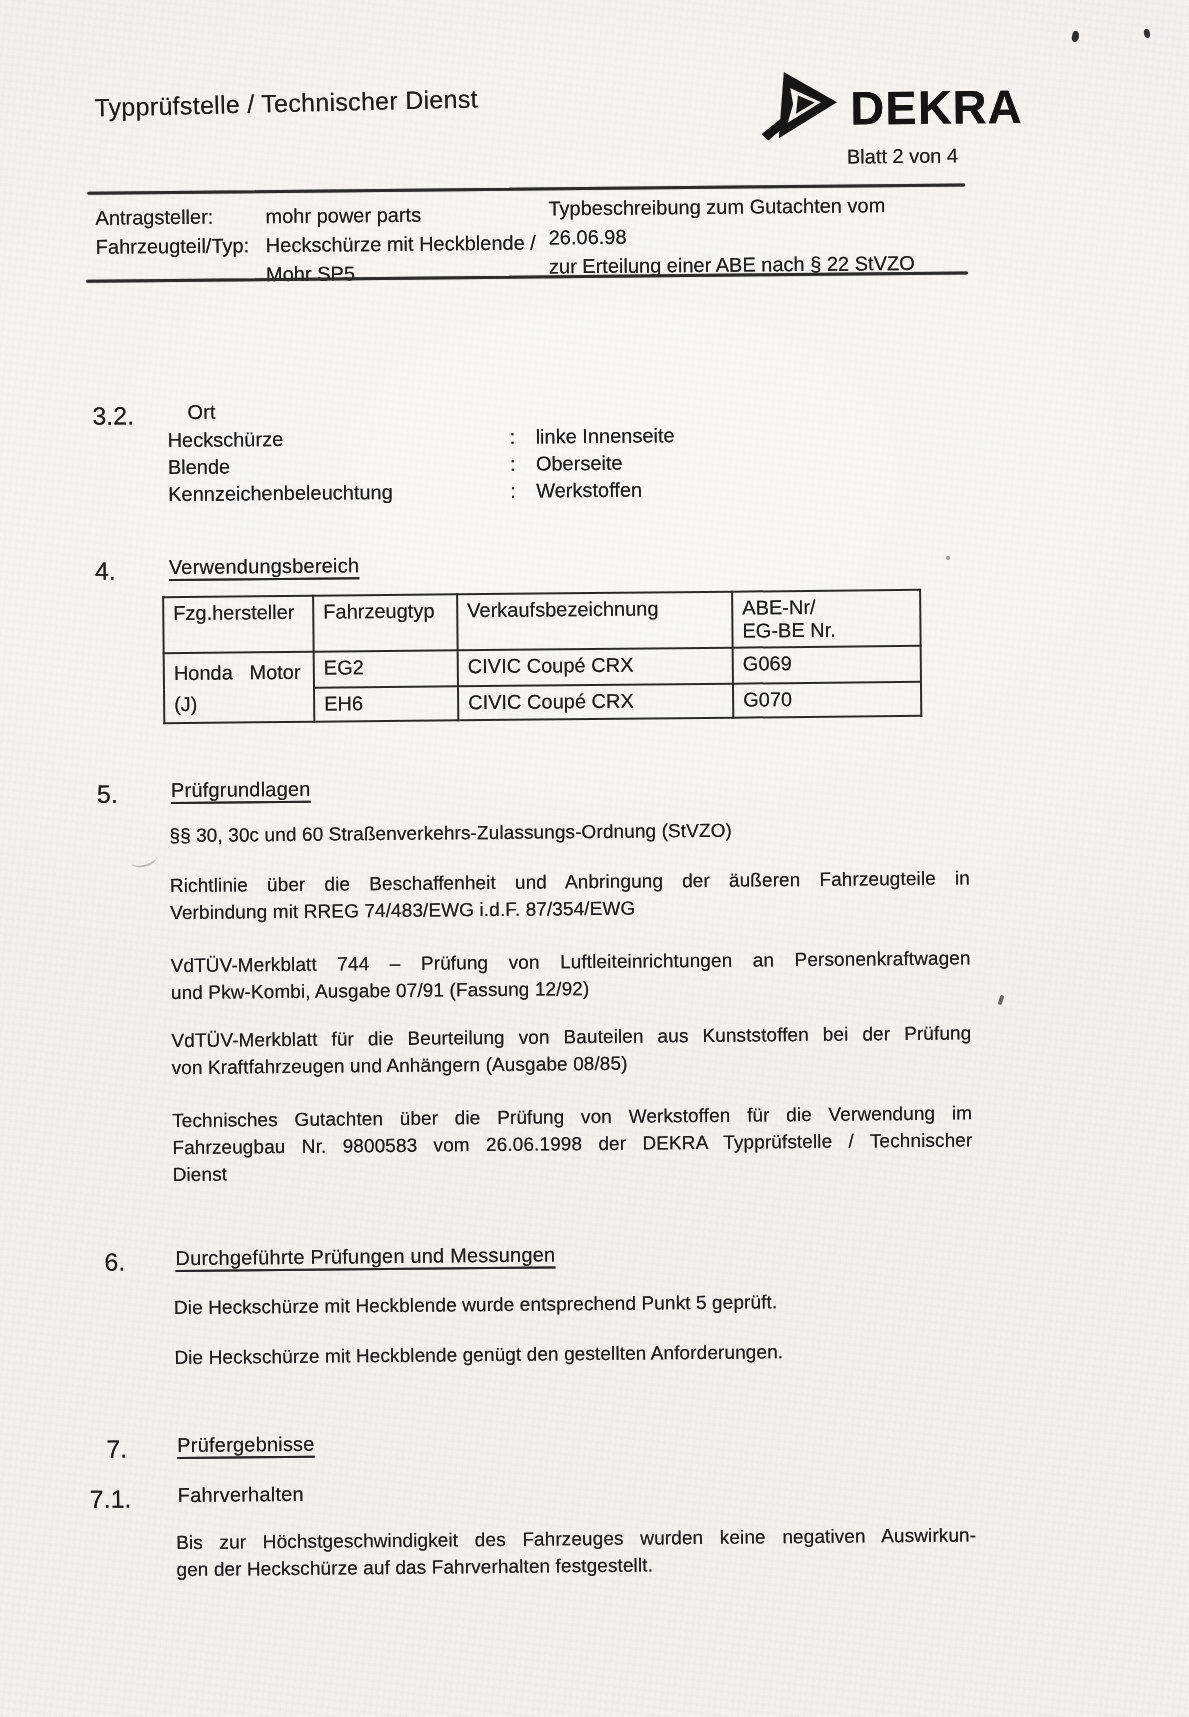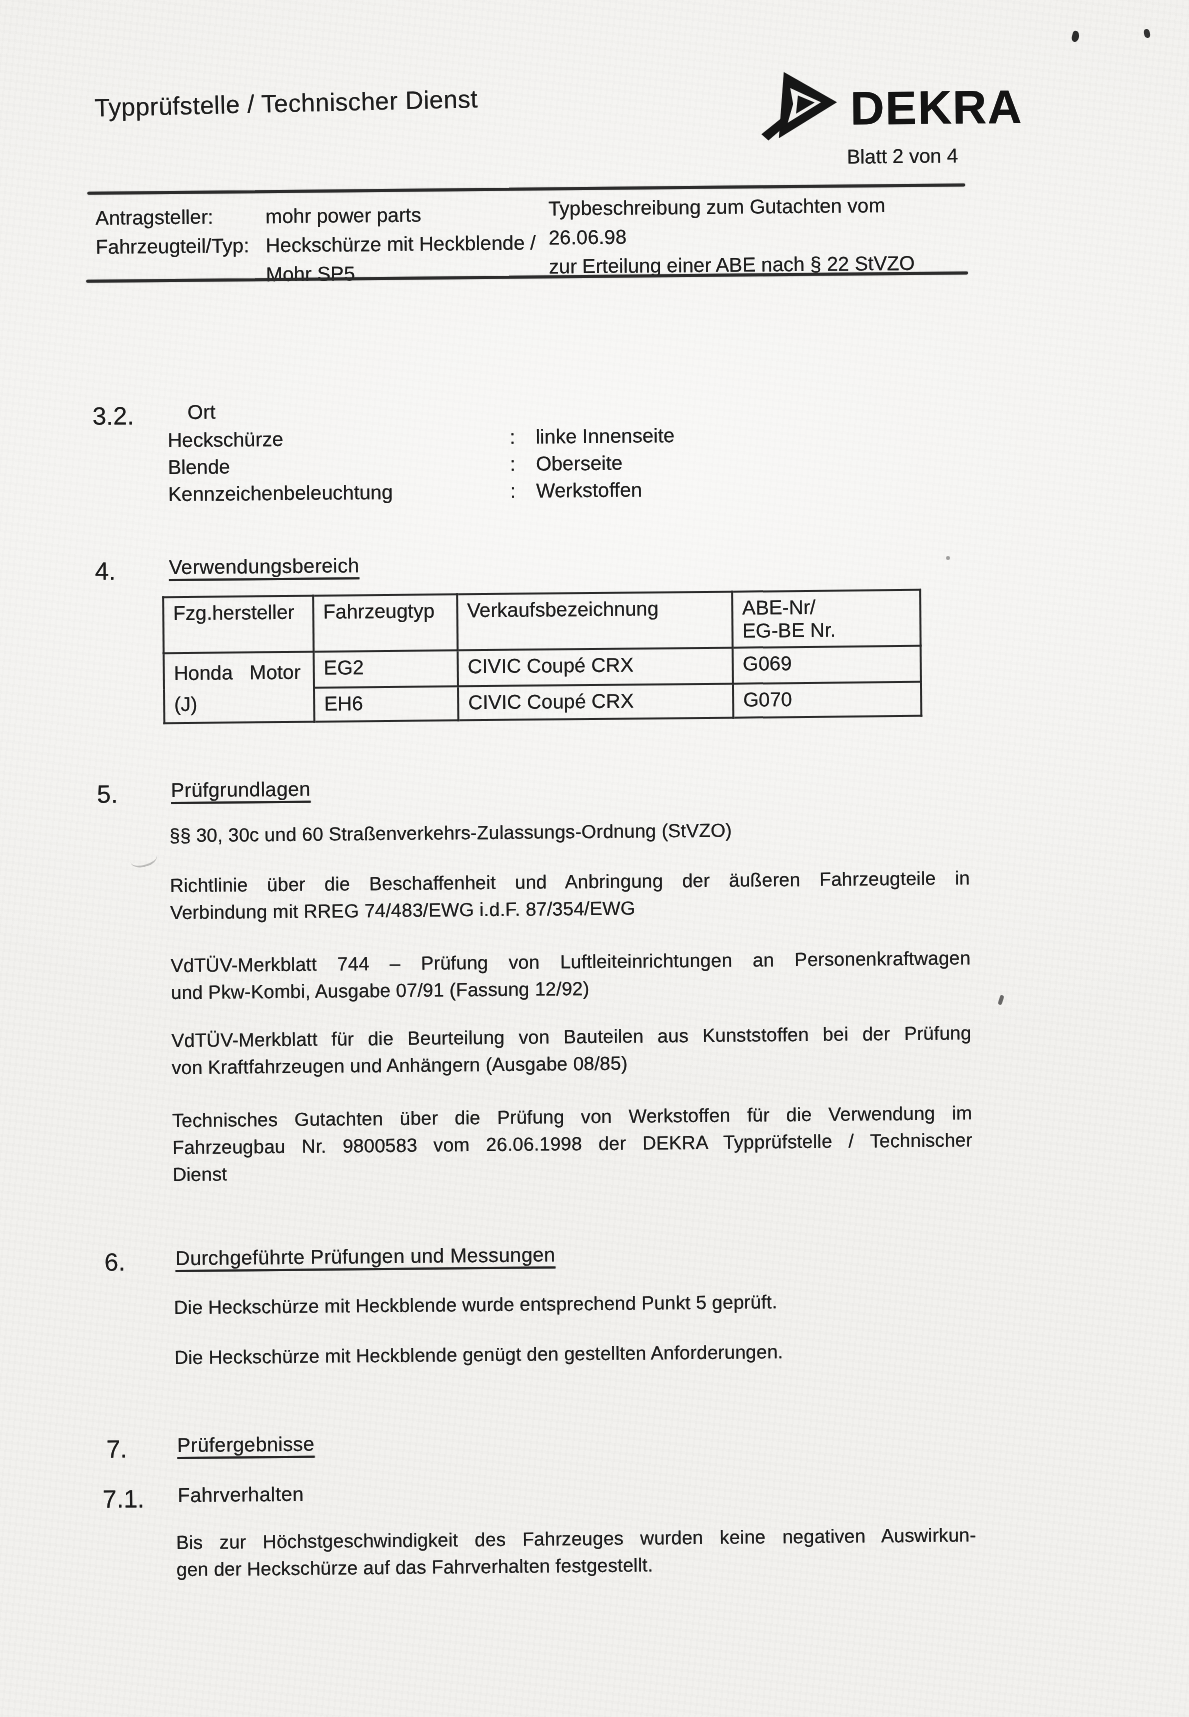--- a/index.html
+++ b/index.html
@@ -180,21 +180,21 @@
     <div class="abs para ink" style="top:1290px;">
       <span class="pline single">Die Heckschürze mit Heckblende wurde entsprechend Punkt 5 geprüft.</span>
     </div>
     <div class="abs para ink" style="top:1340px;">
       <span class="pline single">Die Heckschürze mit Heckblende genügt den gestellten Anforderungen.</span>
     </div>
 
     <div class="abs num ink" style="left:99px;top:1430px;">7.</div>
     <div class="abs sec-title underlined ink" style="left:170px;top:1430px;">Prüfergebnisse</div>
 
-    <div class="abs num ink" style="left:95px;top:1480px;">7.1.</div>
+    <div class="abs num ink" style="left:82px;top:1480px;">7.1.</div>
     <div class="abs sec-title ink" style="left:170px;top:1480px;">Fahrverhalten</div>
     <div class="abs para ink" style="top:1525px;">
       <span class="pline just">Bis zur Höchstgeschwindigkeit des Fahrzeuges wurden keine negativen Auswirkun-</span>
       <span class="pline">gen der Heckschürze auf das Fahrverhalten festgestellt.</span>
     </div>
 
   </div>
 
   <div class="speck speck1"></div>
   <div class="speck speck2"></div>

